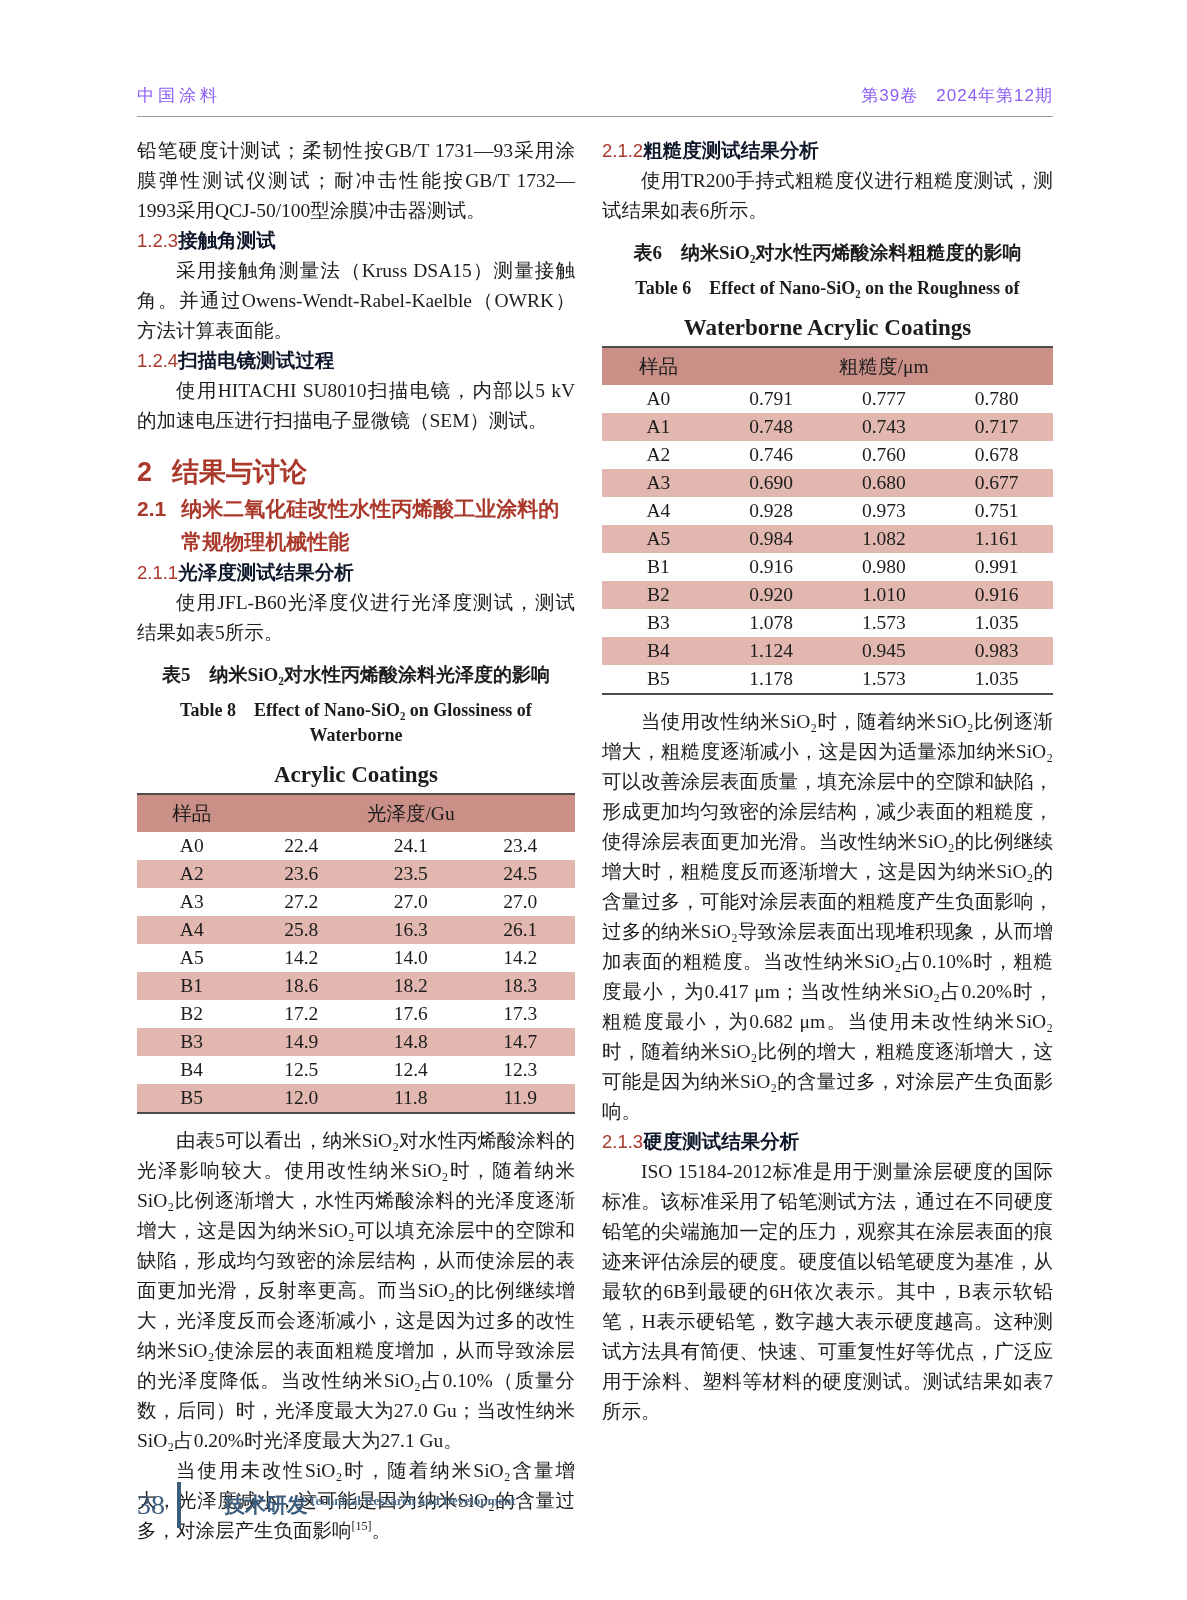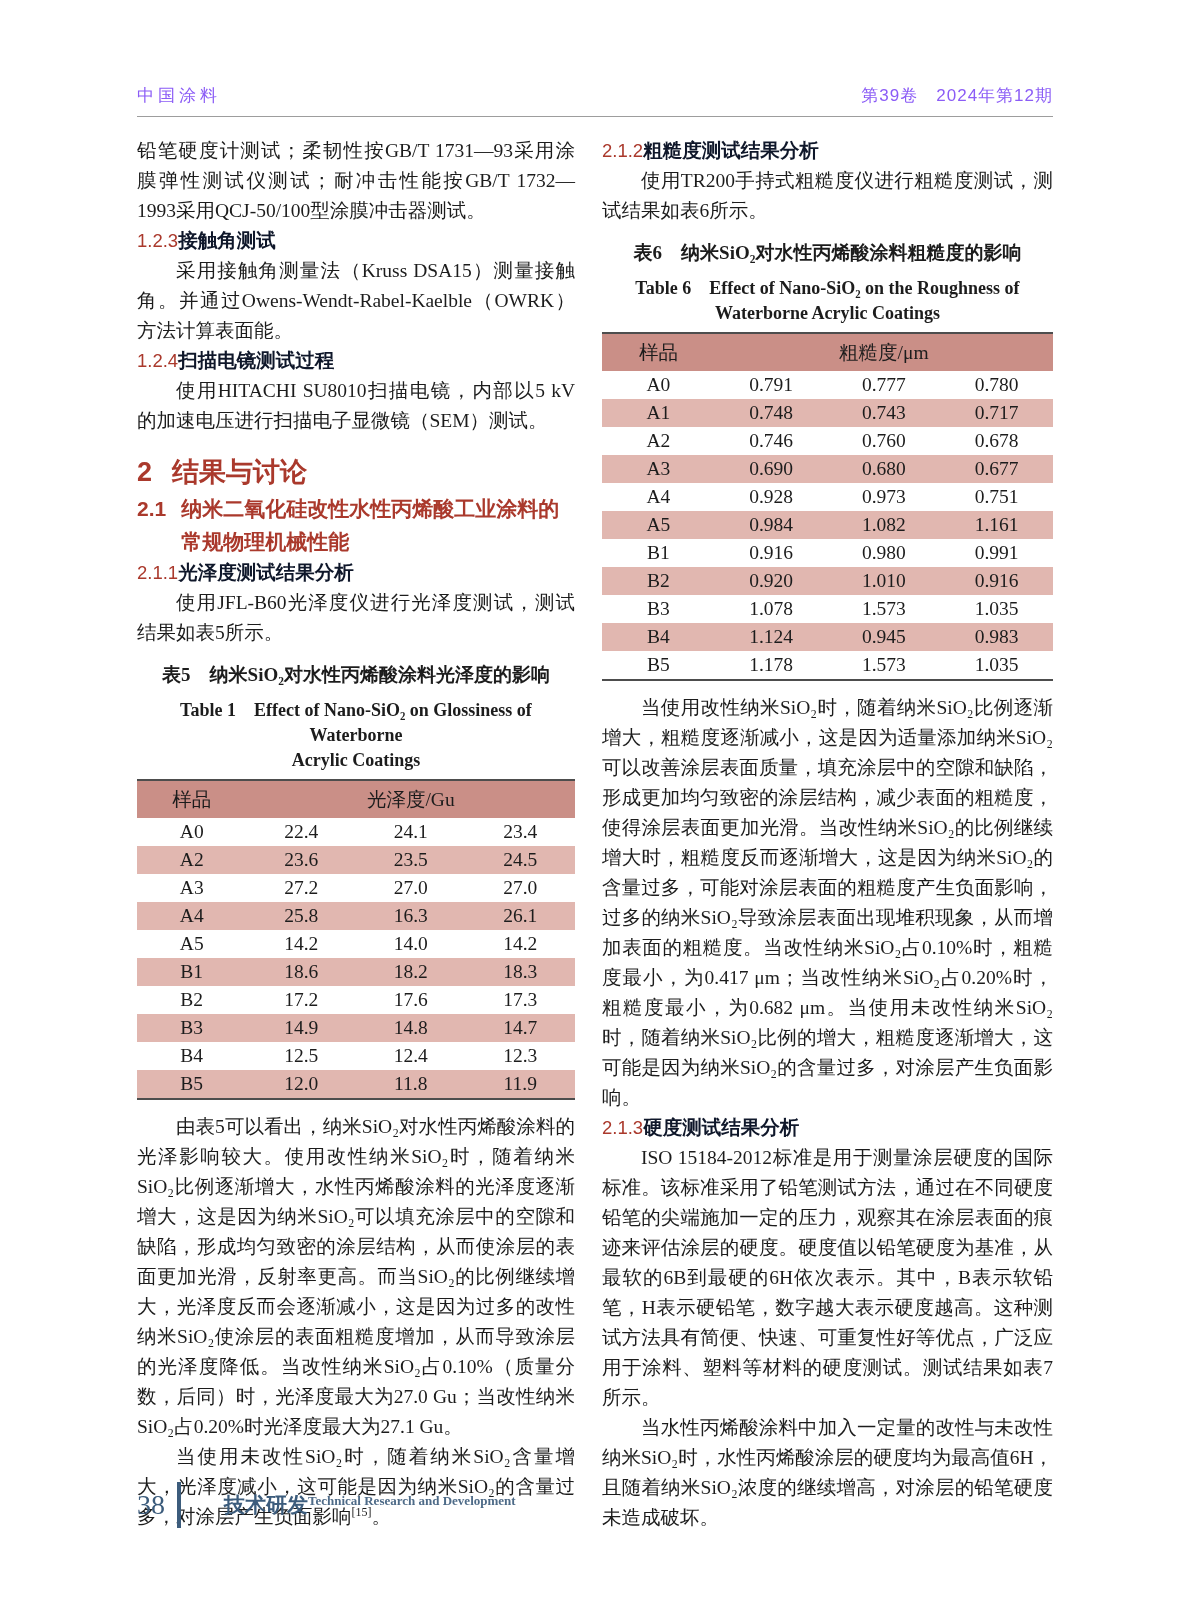--- a/index.html
+++ b/index.html
@@ -35,21 +35,21 @@
       font-size:27px;line-height:40px;margin:16px 0 0 0;}
   
   .h21{display:flex;gap:15px;color:#aa392c;
       font-family:"Liberation Sans","DejaVu Sans",sans-serif;font-weight:bold;
       font-size:21px;line-height:33px;margin:0;}
   .h21 .num{flex:0 0 auto;}
   
   .cap{text-align:center;font-weight:bold;}
   .cap-zh{font-size:19px;line-height:26px;margin-top:14px;}
   .cap-en{font-size:18px;line-height:25px;margin-top:10px;}
-  .cap-en2{font-size:18px;line-height:25px;}
+  .cap-en2{font-size:23px;line-height:25px;margin-top:14px;}
   
   table.dt{width:100%;border-collapse:collapse;margin-top:6px;
     border-top:2px solid #4d4d4d;border-bottom:2px solid #4d4d4d;}
   table.dt col{width:25%;}
   table.dt thead th{background:#ca8f87;font-weight:normal;font-size:19.5px;
     height:37px;text-align:center;padding:0;}
   table.dt tbody td{text-align:center;height:28px;line-height:28px;
     font-size:19.5px;padding:0;}
   table.dt tbody tr:nth-child(even){background:#e1b7b0;}.mt12{margin-top:12px;}
   
@@ -103,21 +103,21 @@
     </div>
 
     <div class="subhead">
       <span class="num">2.1.1</span>
       <span class="title">光泽度测试结果分析</span>
     </div>
 
     <p class="para indent">使用JFL-B60光泽度仪进行光泽度测试，测试结果如表5所示。</p>
 
     <div class="cap cap-zh">表5　纳米SiO₂对水性丙烯酸涂料光泽度的影响</div>
-    <div class="cap cap-en">Table 1　Effect of Nano-SiO₂ on Glossiness of Waterborne</div>
+    <div class="cap cap-en">Table 8　Effect of Nano-SiO₂ on Glossiness of Waterborne</div>
     <div class="cap cap-en2">Acrylic Coatings</div>
 
     <table class="dt">
       <colgroup>
           <col>
           <col>
           <col>
           <col>
         </colgroup>
       <thead>
@@ -294,21 +294,20 @@
 
     <p class="para indent mt12">当使用改性纳米SiO₂时，随着纳米SiO₂比例逐渐增大，粗糙度逐渐减小，这是因为适量添加纳米SiO₂可以改善涂层表面质量，填充涂层中的空隙和缺陷，形成更加均匀致密的涂层结构，减少表面的粗糙度，使得涂层表面更加光滑。当改性纳米SiO₂的比例继续增大时，粗糙度反而逐渐增大，这是因为纳米SiO₂的含量过多，可能对涂层表面的粗糙度产生负面影响，过多的纳米SiO₂导致涂层表面出现堆积现象，从而增加表面的粗糙度。当改性纳米SiO₂占0.10%时，粗糙度最小，为0.417 μm；当改性纳米SiO₂占0.20%时，粗糙度最小，为0.682 μm。当使用未改性纳米SiO₂时，随着纳米SiO₂比例的增大，粗糙度逐渐增大，这可能是因为纳米SiO₂的含量过多，对涂层产生负面影响。</p>
 
     <div class="subhead">
       <span class="num">2.1.3</span>
       <span class="title">硬度测试结果分析</span>
     </div>
 
     <p class="para indent">ISO 15184-2012标准是用于测量涂层硬度的国际标准。该标准采用了铅笔测试方法，通过在不同硬度铅笔的尖端施加一定的压力，观察其在涂层表面的痕迹来评估涂层的硬度。硬度值以铅笔硬度为基准，从最软的6B到最硬的6H依次表示。其中，B表示软铅笔，H表示硬铅笔，数字越大表示硬度越高。这种测试方法具有简便、快速、可重复性好等优点，广泛应用于涂料、塑料等材料的硬度测试。测试结果如表7所示。</p>
 
-    <p class="para indent">当水性丙烯酸涂料中加入一定量的改性与未改性纳米SiO₂时，水性丙烯酸涂层的硬度均为最高值6H，且随着纳米SiO₂浓度的继续增高，对涂层的铅笔硬度未造成破坏。</p>
 
   </div>
 
   <div class="pfoot">
     <span class="num">38</span>
     <span class="bar"></span>
     <span class="stack">
       <span class="zh">技术研发</span>
       <span class="en">Technical Research and Development</span>
     </span>

